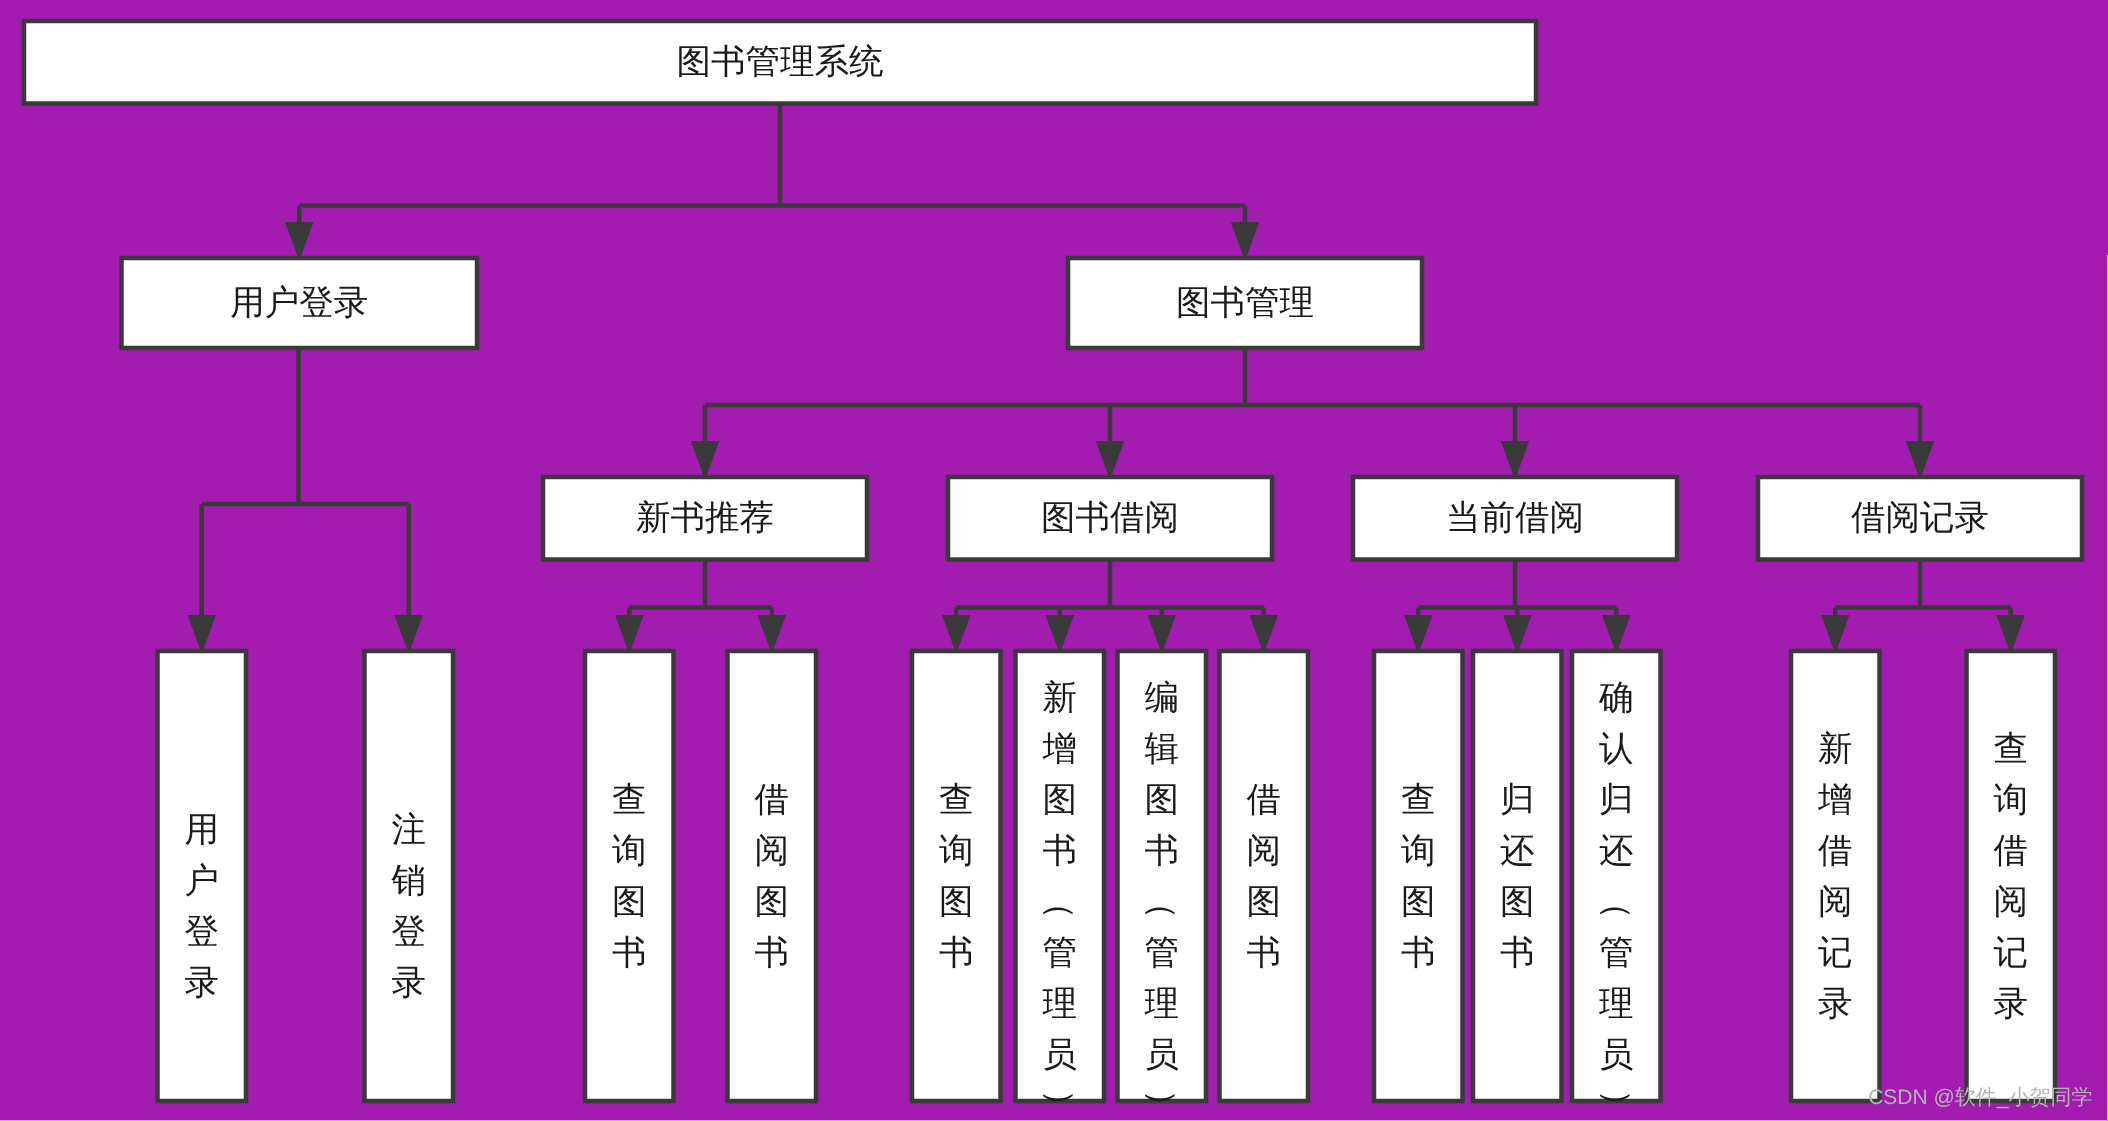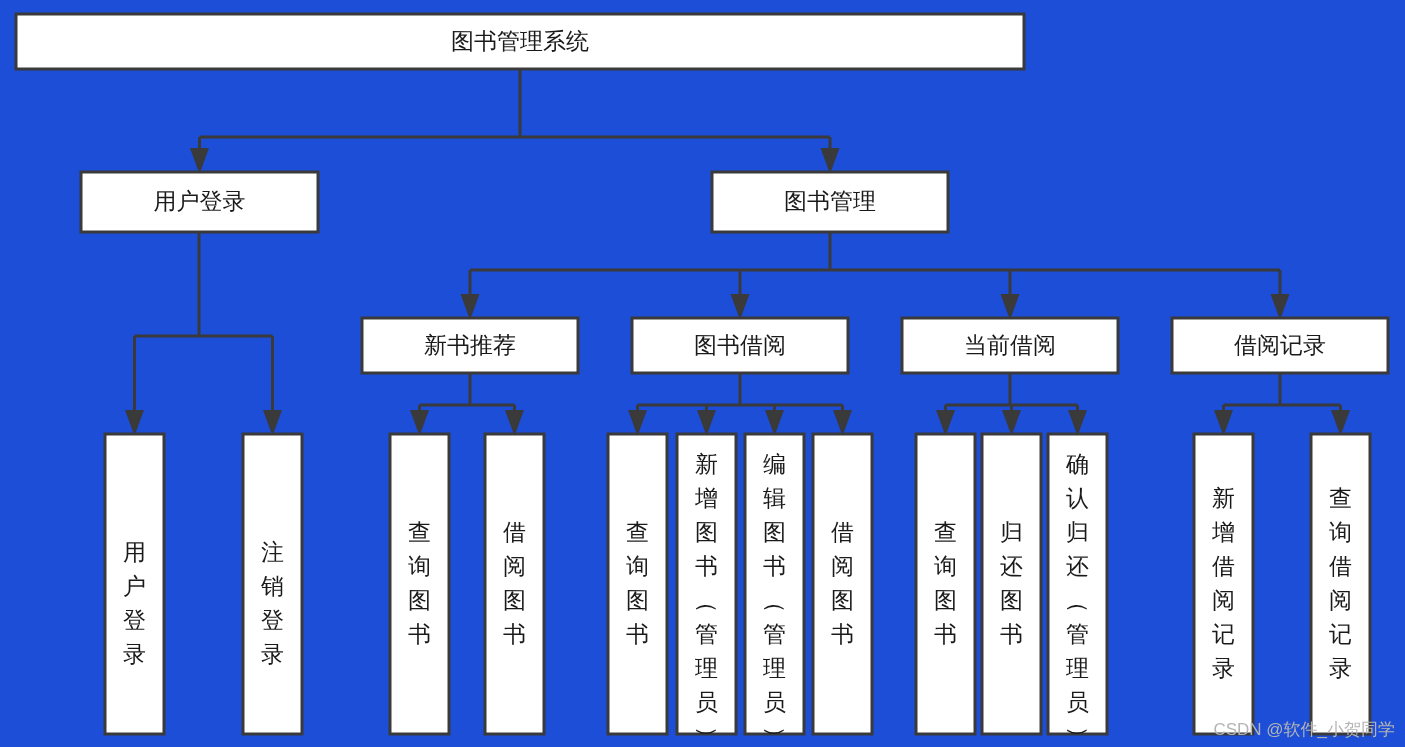--- a/index.html
+++ b/index.html
@@ -8,21 +8,21 @@
     padding: 0;
     background: #ffffff;
   }
   body {
     font-family: "Liberation Sans", "DejaVu Sans", sans-serif;
   }
   #diagram-root {
     position: relative;
     width: 1405px;
     height: 747px;
-    background: #1d4ed8;
+    background: #a21caf;
     overflow: hidden;
   }
   svg.diagram-canvas {
     position: absolute;
     top: 0;
     left: 0;
     width: 1405px;
     height: 747px;
     display: block;
   }
@@ -46,21 +46,21 @@
     font-size: 23px;
     fill: #1a1a1a;
     text-anchor: middle;
     dominant-baseline: middle;
   }
   .watermark-text {
     position: absolute;
     right: 10px;
     bottom: 6px;
     font-family: "Liberation Sans", "DejaVu Sans", sans-serif;
-    font-size: 17px;
+    font-size: 14px;
     color: #b4b4b4;
     white-space: nowrap;
     user-select: none;
   }
 </style>
 </head>
 <body>
 
 <div id="diagram-root">
   <svg class="diagram-canvas" viewBox="0 0 1405 747">

